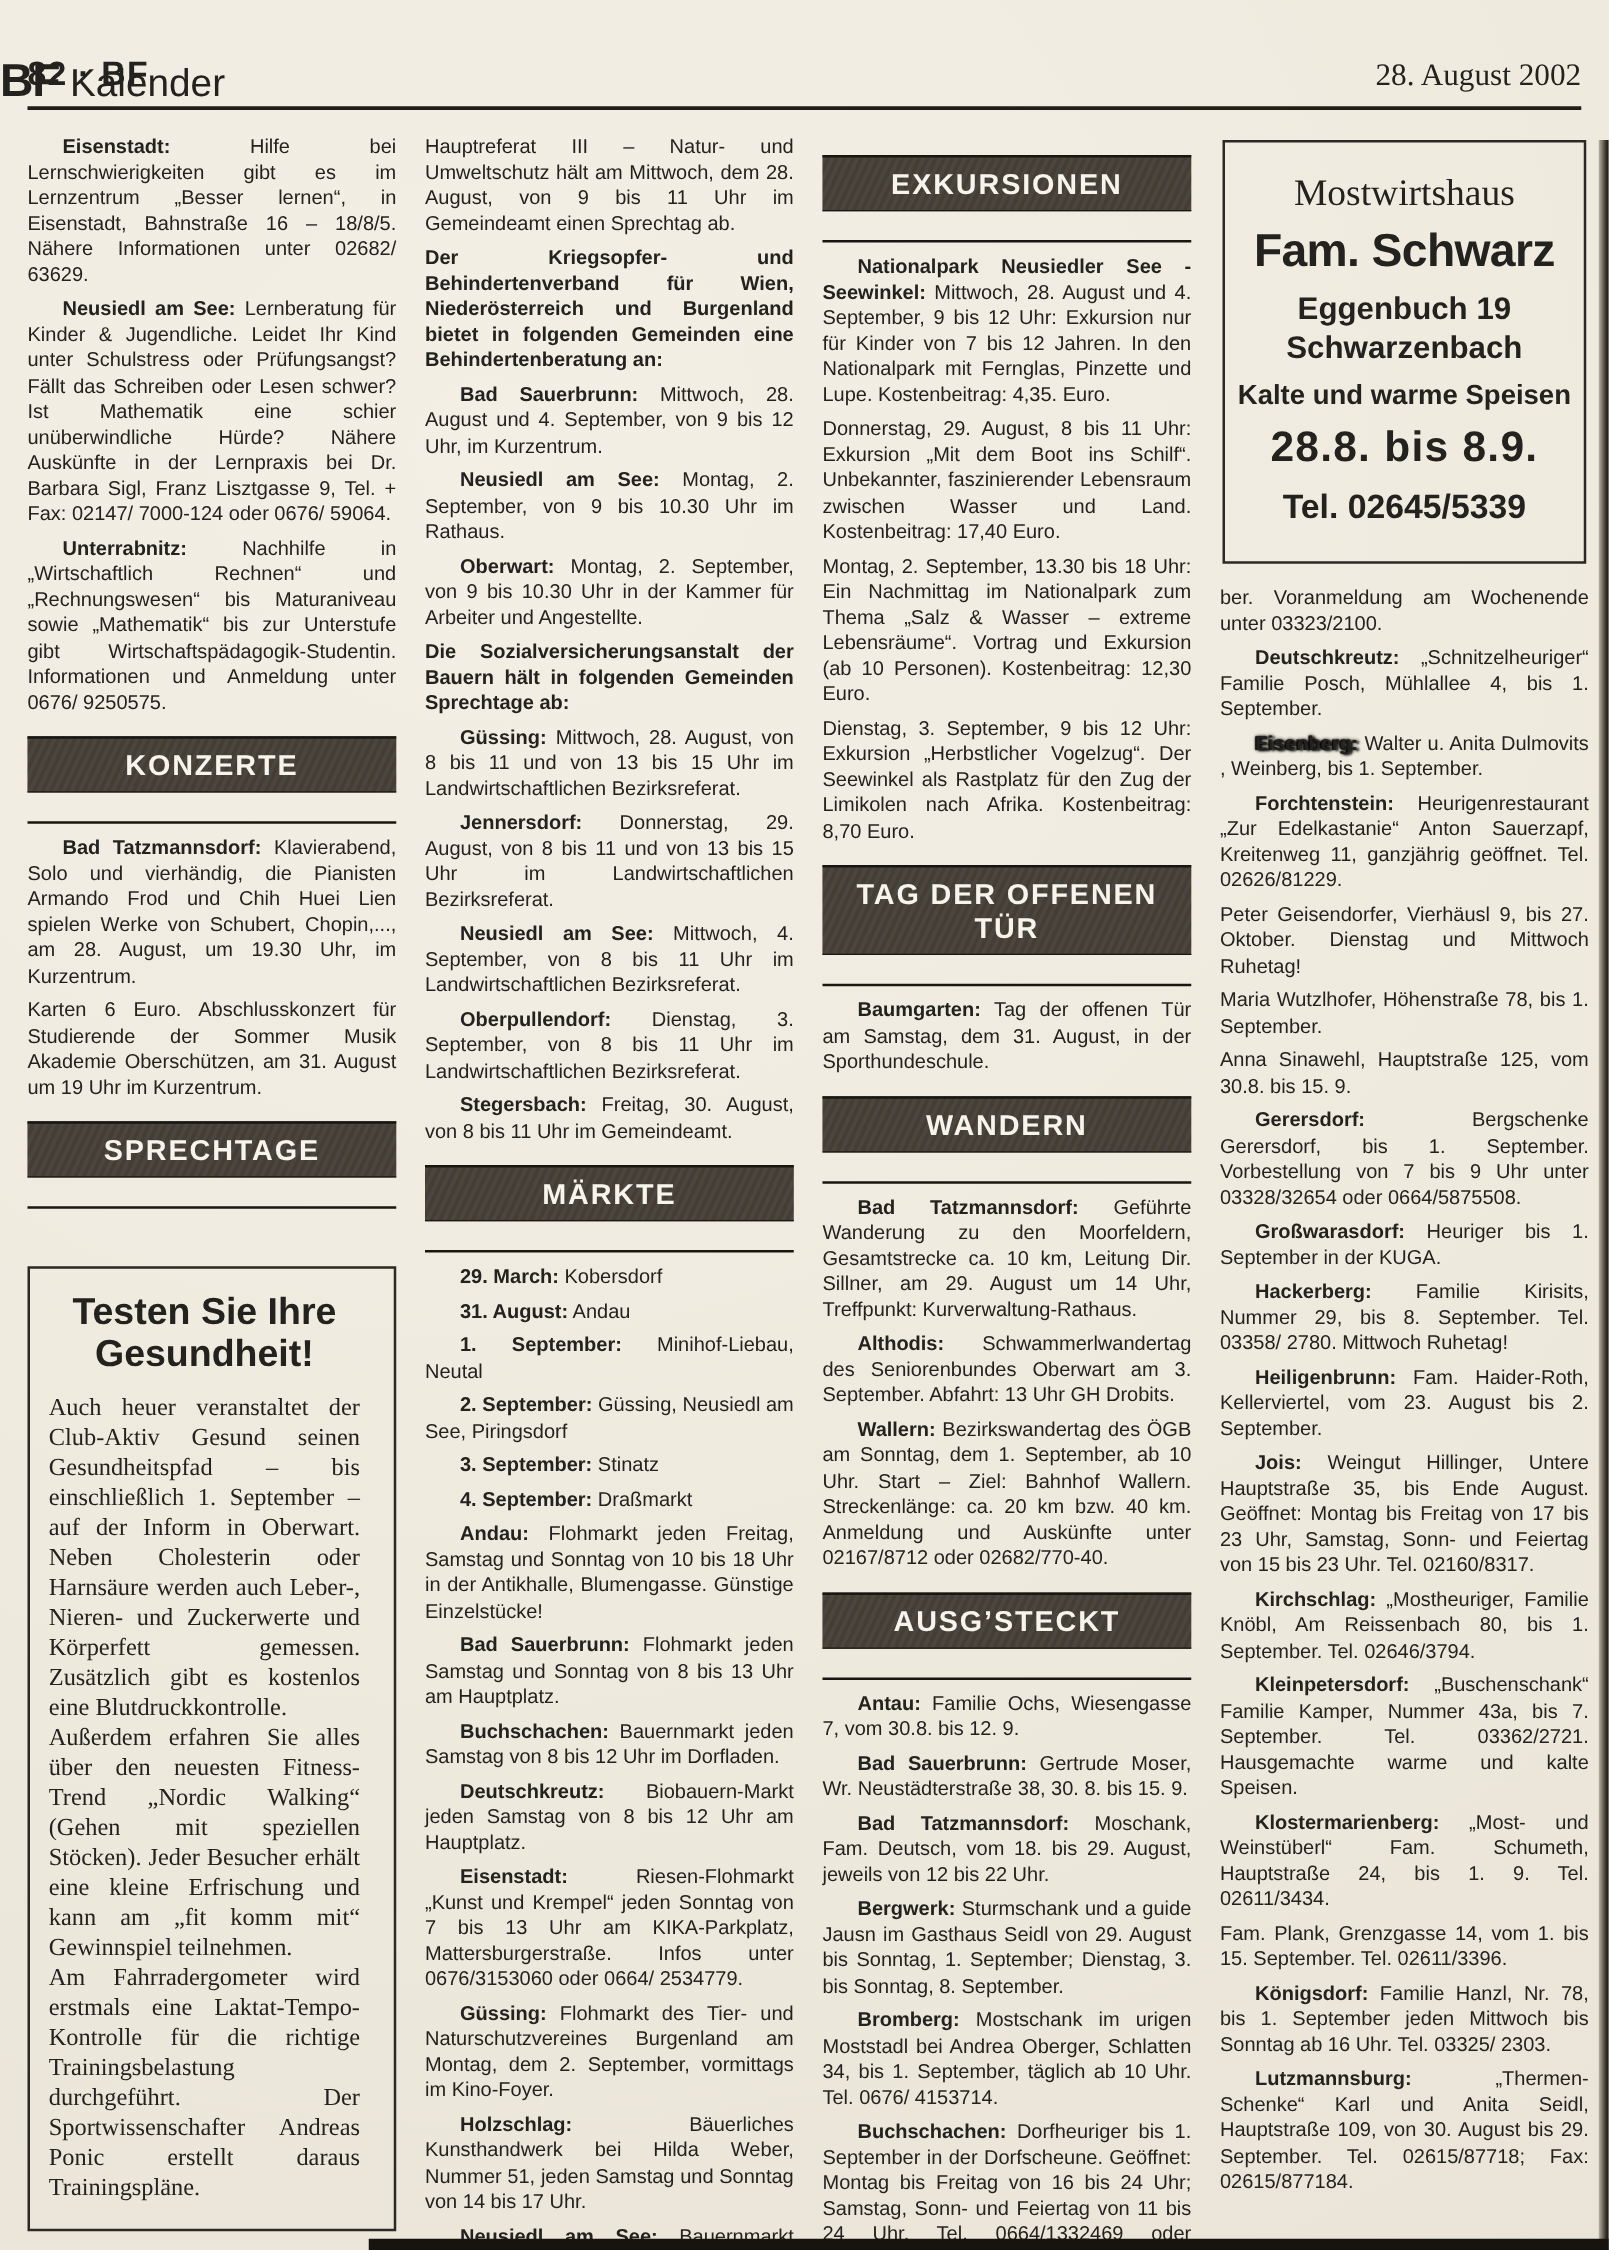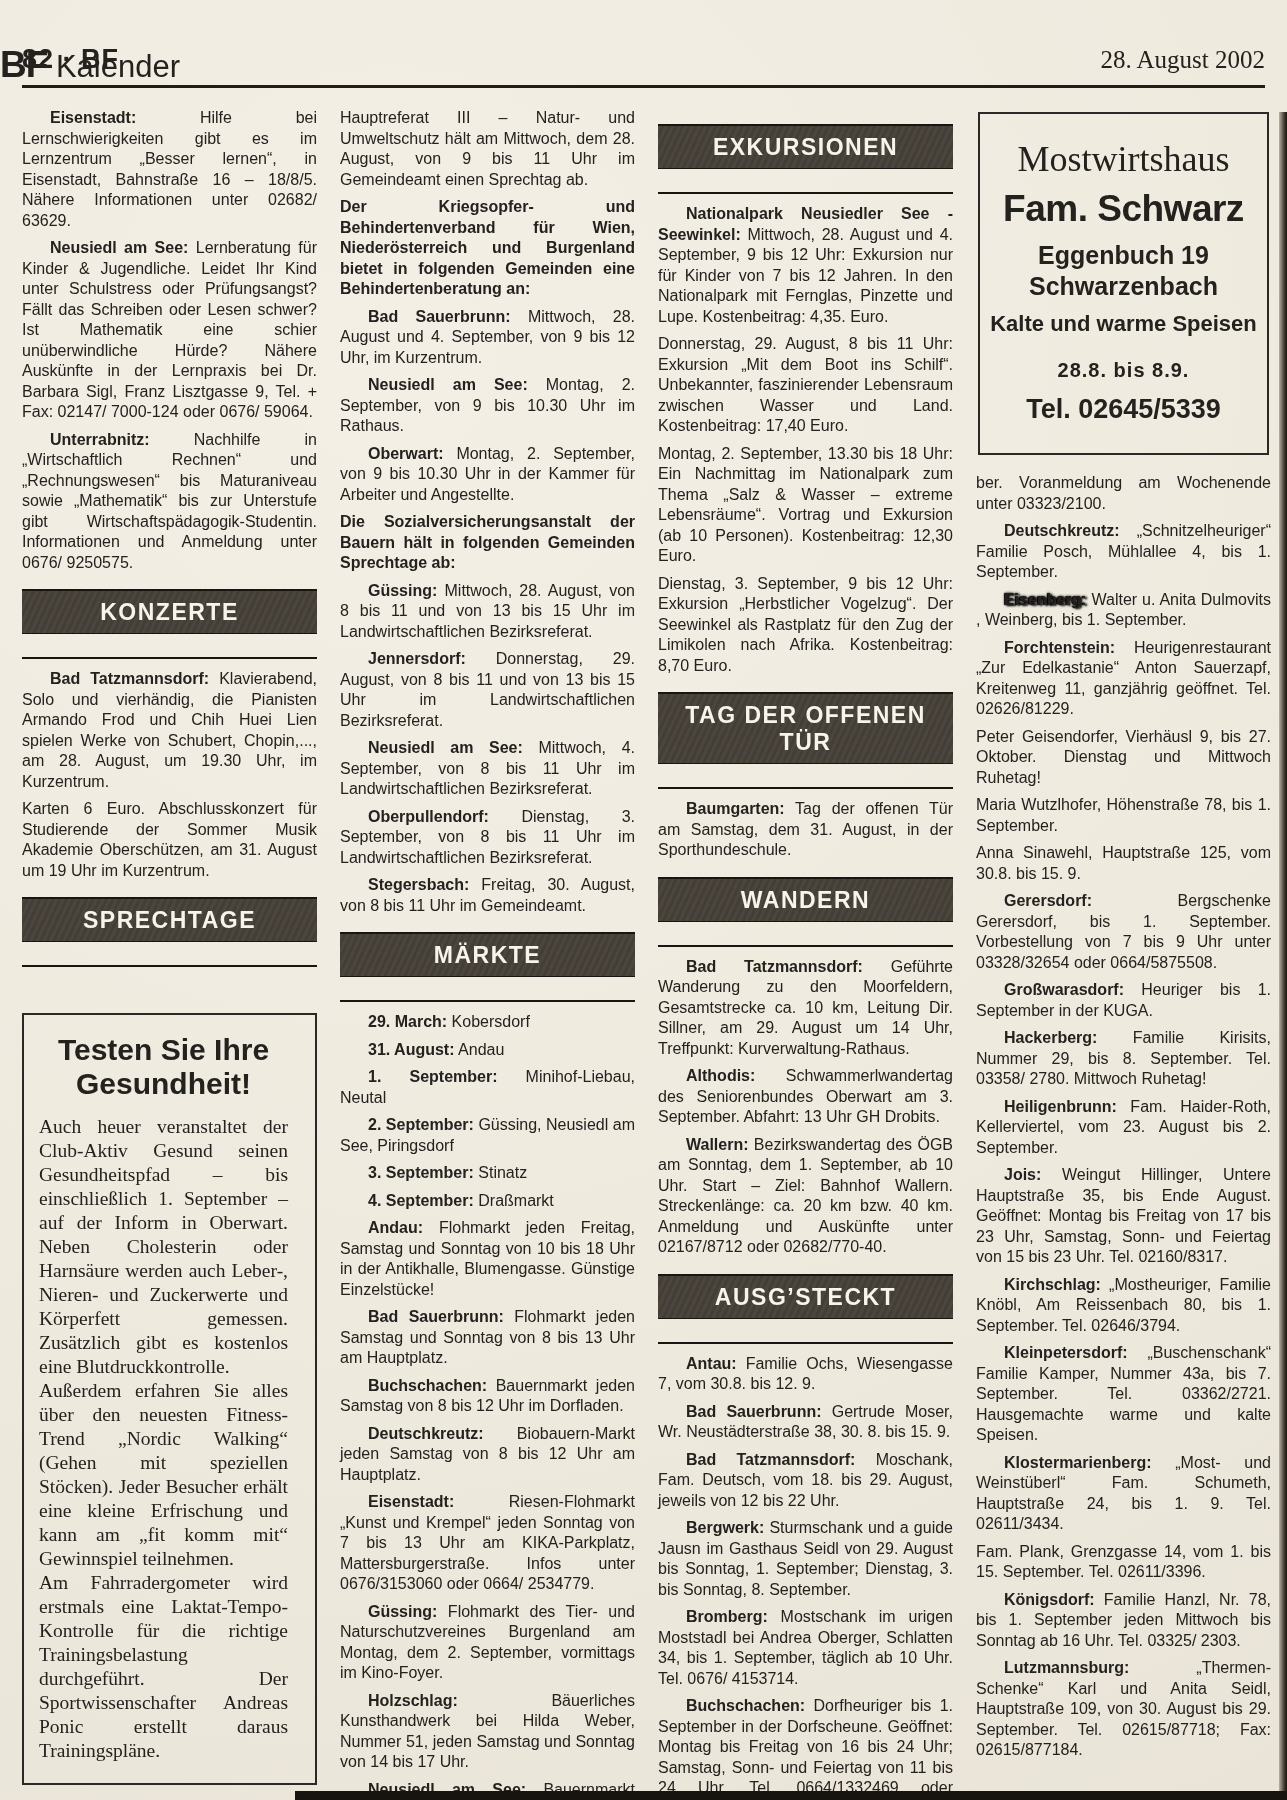--- a/index.html
+++ b/index.html
@@ -28,25 +28,25 @@
     background:#4a433a;
     background-image:repeating-linear-gradient(115deg,rgba(70,80,90,.25) 0 3px,rgba(60,48,34,.3) 3px 6px);
     color:#f7f4ec;font-weight:bold;text-align:center;font-size:23px;letter-spacing:1.5px;
     padding:8px 2px 7px 2px;border-top:2px solid #191611;border-bottom:1px solid #191611;
   }
   .health-box{border:2px solid #2b2825;margin-top:46px;padding:18px 27px 20px 15px;}
   .box-title{font-size:30px;font-weight:800;text-align:center;line-height:34px;margin-bottom:14px;}
   .box-p{font-family:"Liberation Serif",serif;font-size:19.5px;line-height:24px;text-align:justify;margin:0;}
   .ad-box{border:2px solid #2b2825;padding:24px 8px 28px 8px;text-align:center;margin:4px 2px 18px 2px;}
   .ad-line{white-space:nowrap;}
-  .ad-serif{font-family:"Liberation Serif",serif;font-size:36px;margin-bottom:8px;}
+  .ad-serif{font-family:"Liberation Serif",serif;font-size:30px;margin-bottom:8px;}
   .ad-name{font-size:37px;font-weight:800;margin-bottom:10px;letter-spacing:-.5px;}
   .ad-addr{font-size:25px;font-weight:bold;line-height:31px;}
   .ad-offer{font-size:22px;font-weight:800;margin-top:9px;}
-  .ad-dates{font-size:20px;font-weight:800;margin-top:22px;letter-spacing:1px;}
+  .ad-dates{font-size:34px;font-weight:800;margin-top:10px;letter-spacing:1px;}
   .ad-tel{font-size:27px;font-weight:600;margin-top:12px;}
   .edge-right{position:absolute;top:112px;right:0;width:8px;height:1688px;
     background:linear-gradient(to right,#b9b2a5,#3a342b 70%,#181510);}
   .edge-bottom{position:absolute;bottom:0;left:295px;right:0;height:9px;background:#17140f;}
 </style>
 </head>
 <body>
 
 <header class="masthead">
   <span class="page-num">82 · BF</span>

